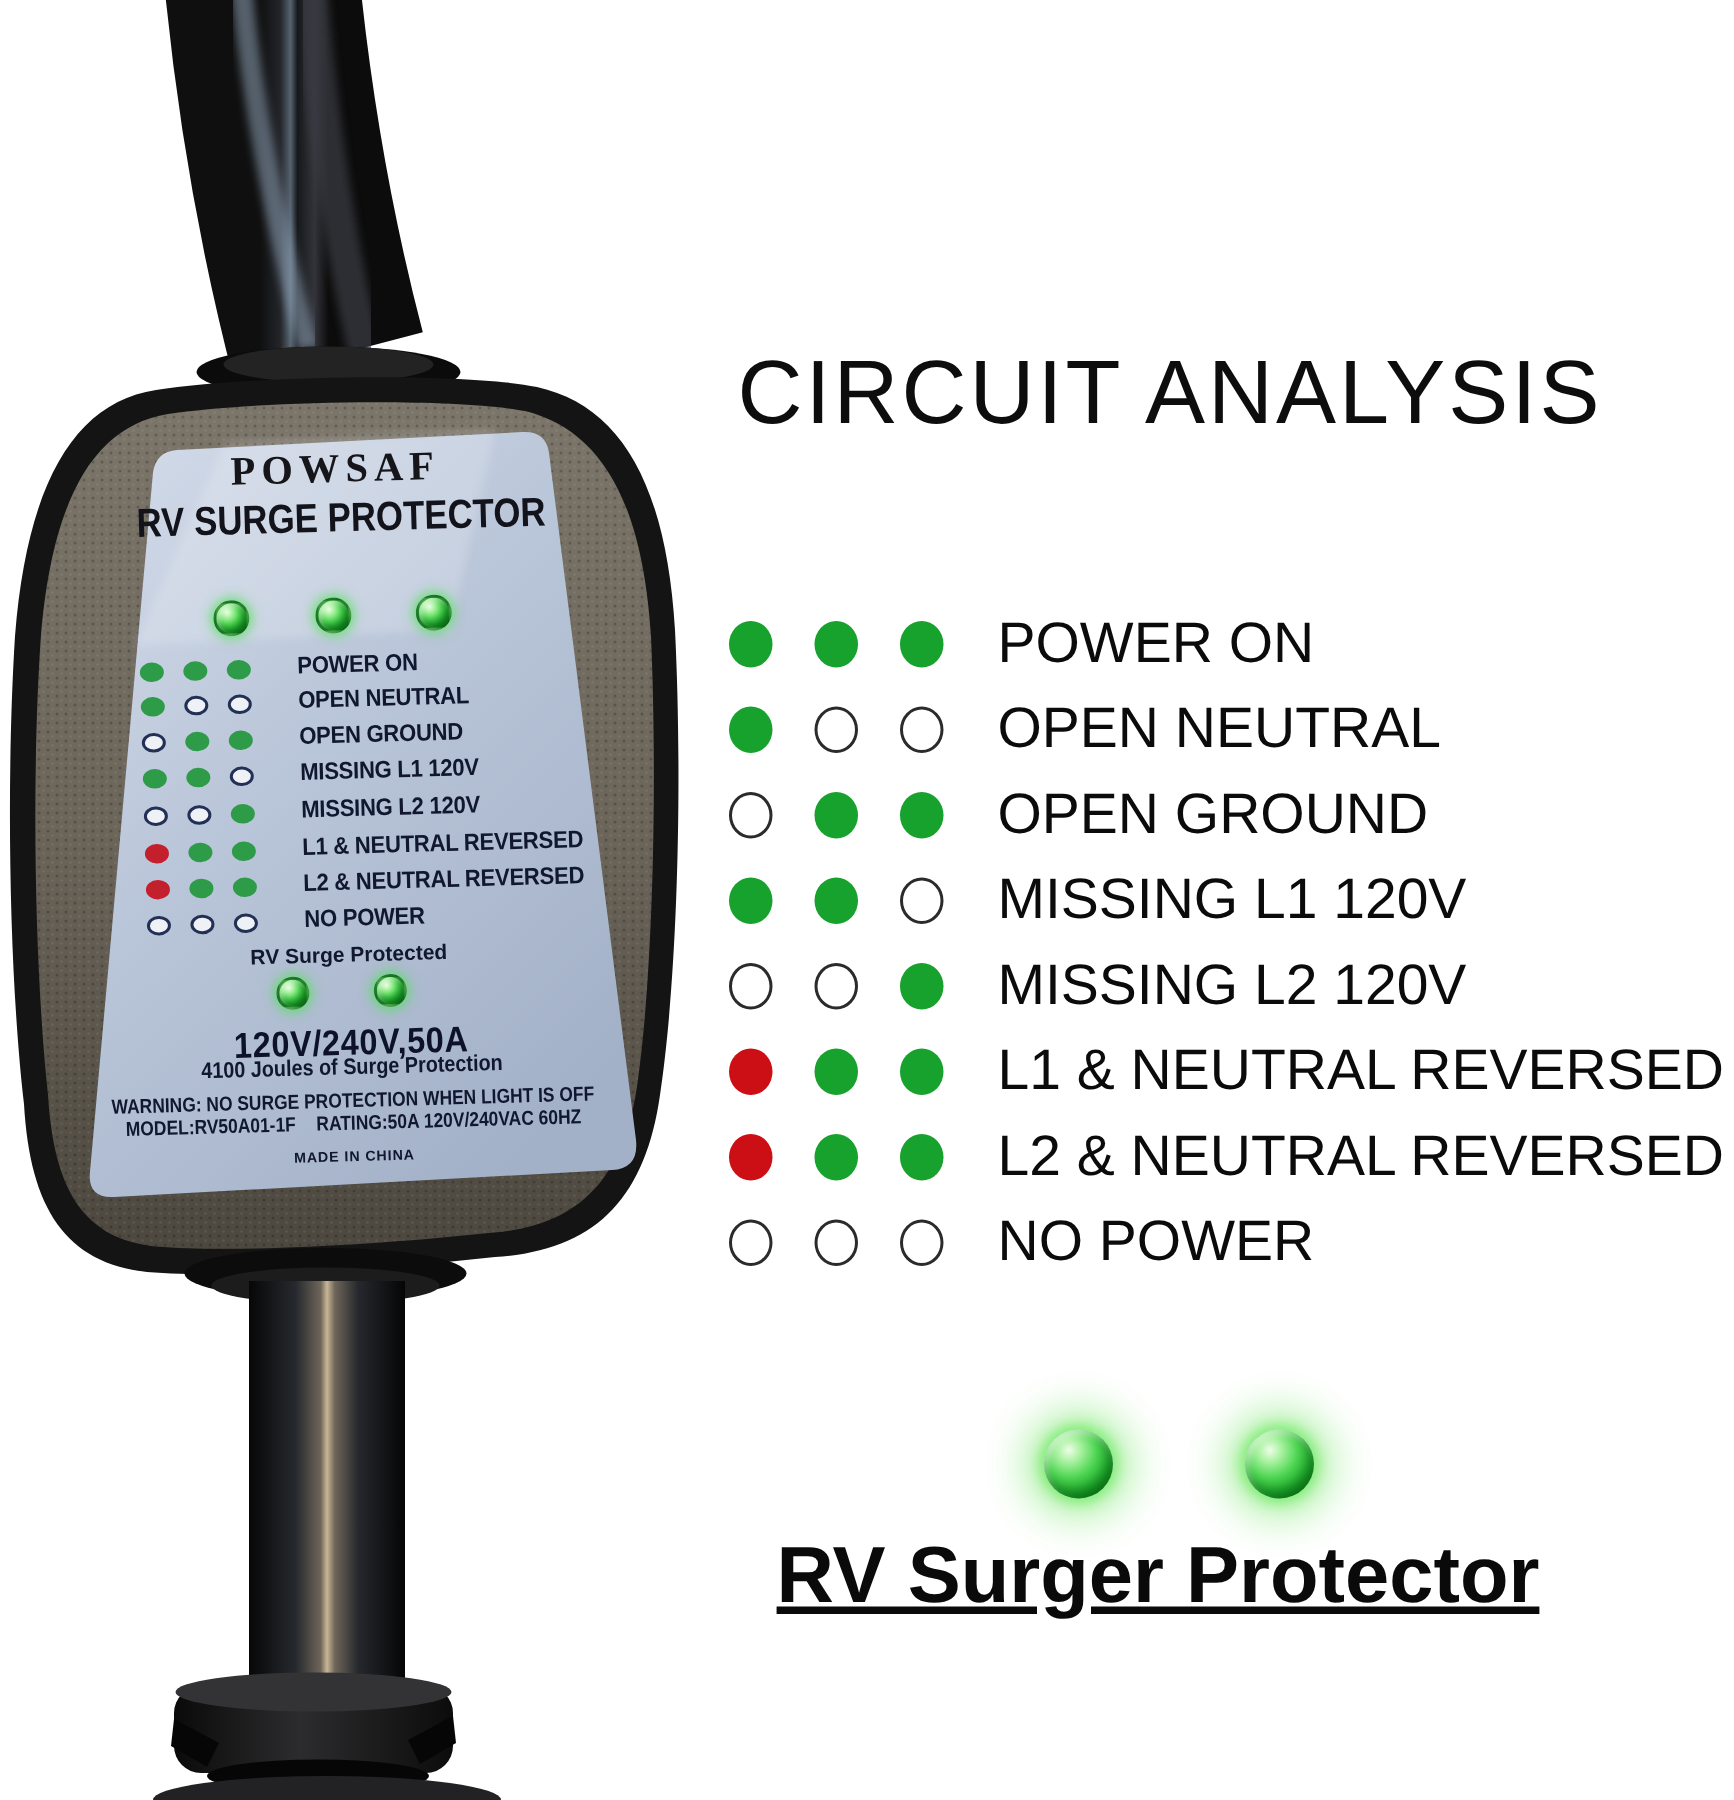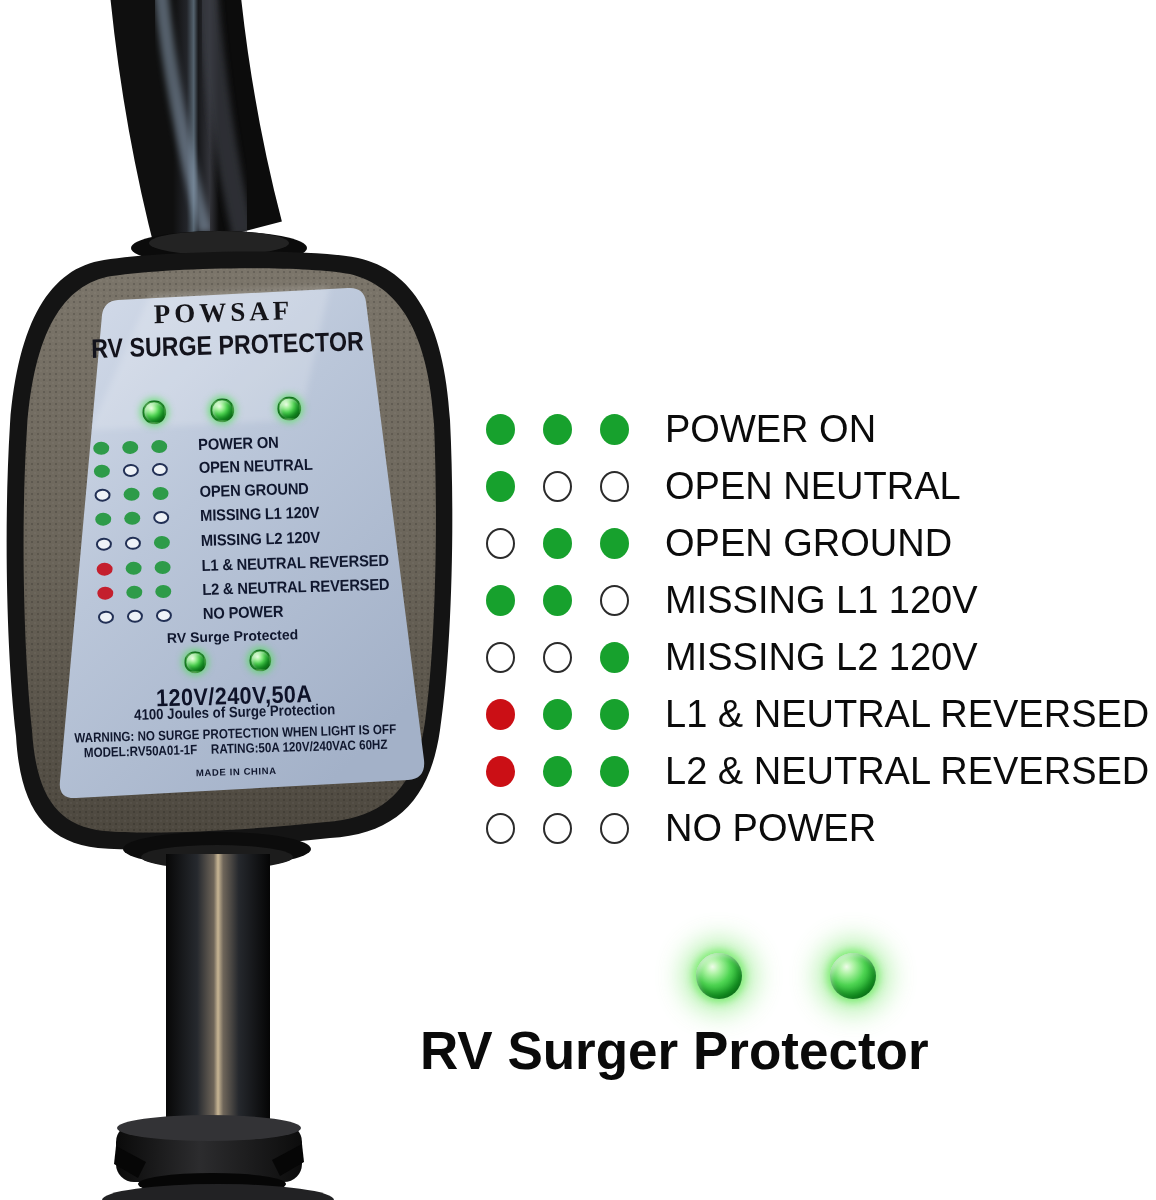--- a/index.html
+++ b/index.html
@@ -10,22 +10,22 @@
   
   .title{left:420px;top:222px;width:720px;text-align:center;font-size:60px;line-height:79px;
          color:#0d0d0d;letter-spacing:2px;white-space:nowrap;}
   .lg-row{left:486px;height:50px;display:flex;align-items:center;white-space:nowrap;}
   .lg-dot{width:29px;height:31px;border-radius:50%;margin-right:28px;box-sizing:border-box;flex:0 0 auto;}
   .lg-label{font-size:38px;color:#0b0b0b;margin-left:8px;}
   [data-dot="green"]{background:#17a12d;}
   [data-dot="red"]{background:#cb0f15;}
   [data-dot="off"]{background:#ffffff;border:2px solid #2b2b2b;}
 
-  .caption{left:420px;top:1020px;width:664px;text-align:left;font-weight:bold;
-           font-size:53px;color:#0a0a0a;white-space:nowrap;}
+  .caption{left:440px;top:1020px;width:664px;text-align:center;font-weight:bold;
+           font-size:53px;color:#0a0a0a;white-space:nowrap;text-decoration:underline;}
   .led{border-radius:50%;
        background:radial-gradient(circle at 36% 30%,#effce9 0%,#a9f2a0 18%,#4fd653 42%,#1daa2c 68%,#0b7c18 88%,#076313 100%);
        box-shadow:0 0 7px 2px rgba(80,225,90,.75), inset -2px -3px 5px rgba(0,70,10,.45), inset 2px 2px 3px rgba(255,255,255,.5);}
   .led.big{width:46px;height:46px;
        box-shadow:0 0 26px 14px rgba(96,226,80,.45),0 0 9px 3px rgba(120,240,110,.85),
                   inset -3px -5px 8px rgba(0,80,10,.5), inset 2px 3px 4px rgba(255,255,255,.55);}
   .led.small{width:24px;height:24px;border:2px solid rgba(15,70,20,.45);box-sizing:border-box;}
   .led.mid{width:22px;height:22px;border:2px solid rgba(15,70,20,.45);box-sizing:border-box;}
 
   
@@ -206,20 +206,21 @@
     <div class="abs dev-center rating-sub">4100 Joules of Surge Protection</div>
     <div class="abs dev-center warn">WARNING: NO SURGE PROTECTION WHEN LIGHT IS OFF</div>
     <div class="abs dev-center model-line">
       <span>MODEL:RV50A01-1F</span>
       <span>RATING:50A 120V/240VAC 60HZ</span>
     </div>
     <div class="abs dev-center origin">MADE IN CHINA</div>
   </div>
 
   <div class="abs title">
+    <div>CIRCUIT ANALYSIS</div>
   </div>
 
   <div class="abs lg-row" style="top:404px">
     <span class="lg-dot" data-dot="green"></span>
     <span class="lg-dot" data-dot="green"></span>
     <span class="lg-dot" data-dot="green"></span>
     <span class="lg-label">POWER ON</span>
   </div>
   <div class="abs lg-row" style="top:461px">
     <span class="lg-dot" data-dot="green"></span>

